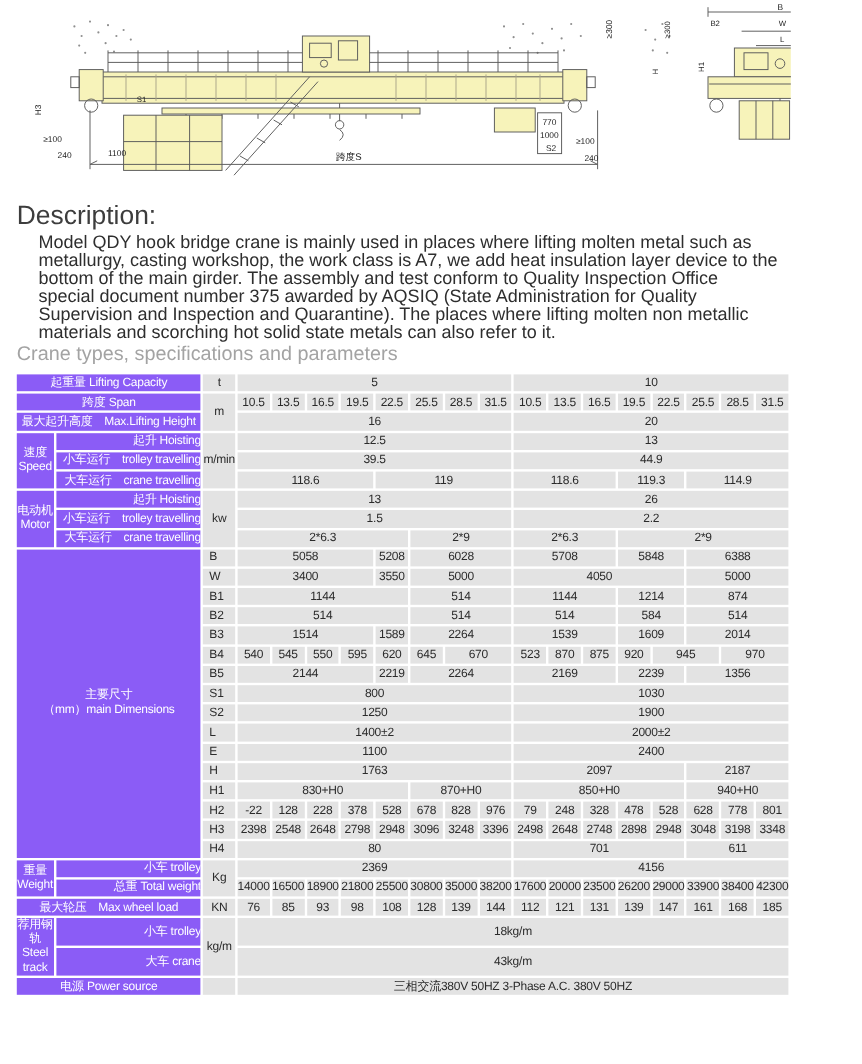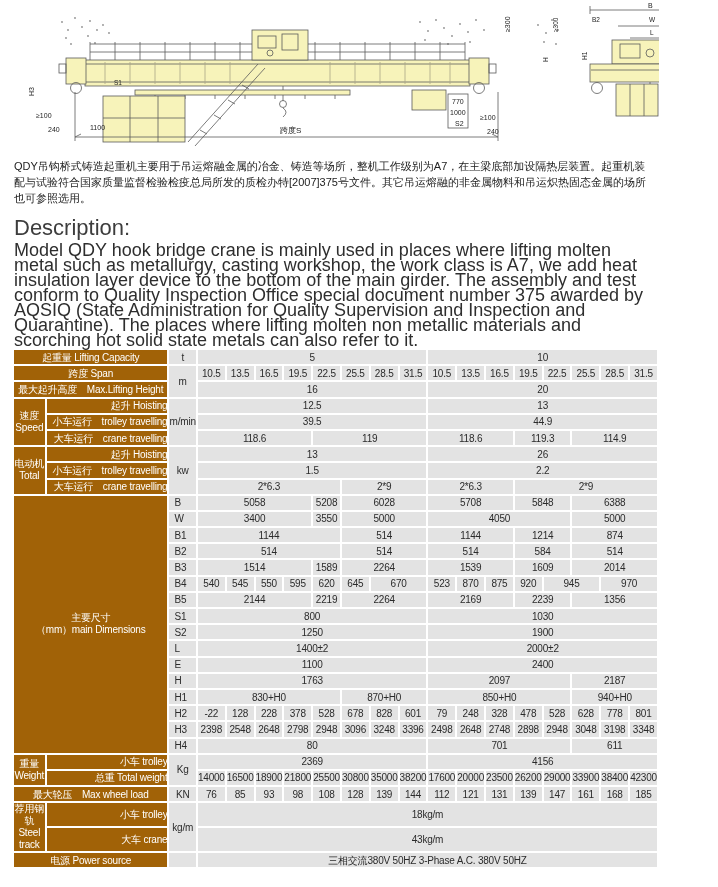--- a/index.html
+++ b/index.html
@@ -4,27 +4,27 @@
 <style>
   html,body{margin:0;padding:0;background:#fff;}
   .page{width:659px;height:887px;overflow:hidden;background:#fff;
         font-family:"Liberation Sans",sans-serif;color:#222;}
   svg{display:block;}
   svg text{font-family:"Liberation Sans",sans-serif;fill:#222;}
   .t7{font-size:7px;} .t65{font-size:6.5px;} .t8{font-size:8px;}
   .zh-head{margin:6px 0 3px 14px;font-size:17px;font-weight:bold;color:#111;}
   .zh-body{margin:0 12px 0 14px;font-size:11px;line-height:16px;color:#222;}
   .desc-head{margin:9px 0 2px 14px;font-size:22px;font-weight:400;color:#3d3d3d;}
-  .en-body{margin:0 10px 0 14px;font-size:18px;line-height:15px;color:#2e2e2e;}
+  .en-body{margin:0 10px 0 32px;font-size:15px;line-height:15px;color:#2e2e2e;}
   .spec-title{margin:13px 0 0 14px;font-size:18px;font-weight:bold;color:#101010;}
   .spec-sub{margin:1px 0 5px 14px;font-size:16.5px;color:#a3a3a3;}
   table{border-collapse:separate;border-spacing:2px;table-layout:fixed;margin-left:12px;}
   td{height:14.2px;padding:0;font-size:10px;line-height:11px;text-align:center;
      background:#e3e3e3;color:#2b2b2b;white-space:nowrap;letter-spacing:-0.2px;}
-  td.c-label,td.c-group,td.c-sub{background:#a16207;color:#fff;font-size:10px;}
+  td.c-label,td.c-group,td.c-sub{background:#8b5cf6;color:#fff;font-size:10px;}
   td.c-group{white-space:pre-line;line-height:12px;}
   td.c-sub{text-align:right;padding-left:6px;overflow:hidden;}
   td.c-dim{text-align:left;padding-left:5px;}
 </style>
 </head>
 <body>
 
 <div class="page">
 
   <svg width="718" height="158" viewBox="0 0 718 158">
@@ -195,25 +195,25 @@
     <text x="648" y="8" class="t7">B</text>
     <text x="592" y="22" class="t65">B2</text>
     <text x="649" y="22" class="t65">W</text>
     <text x="703" y="22" class="t65">B1</text>
     <text x="650" y="35" class="t65">L</text>
     <text transform="translate(587,60) rotate(-90)" class="t65">H1</text>
     <text transform="translate(548,62) rotate(-90)" class="t65">H</text>
     <text transform="translate(558,32) rotate(-90)" class="t65">≥300</text>
   </svg>
 
-  <p class="zh-body">QDY吊钩桥式铸造起重机主要用于吊运熔融金属的冶金、铸造等场所，整机工作级别为A7，在主梁底部加设隔热层装置。起重机装配与试验符合国家质量监督检验检疫总局所发的质检办特[2007]375号文件。其它吊运熔融的非金属物料和吊运炽热固态金属的场所也可参照选用。</p>
 
   <h1 class="desc-head">Description:</h1>
   <p class="en-body">Model QDY hook bridge crane is mainly used in places where lifting molten metal such as metallurgy, casting workshop, the work class is A7, we add heat insulation layer device to the bottom of the main girder. The assembly and test conform to Quality Inspection Office special document number 375 awarded by AQSIQ (State Administration for Quality Supervision and Inspection and Quarantine). The places where lifting molten non metallic materials and scorching hot solid state metals can also refer to it.</p>
 
+  <div class="spec-sub">Crane types, specifications and parameters</div>
 
   <table id="spec-table">
       <colgroup>
         <col style="width: 62px;">
         <col style="width: 118px;">
         <col style="width: 34px;">
         <col style="width: 27px;">
         <col style="width: 27px;">
         <col style="width: 27px;">
         <col style="width: 27px;">
@@ -278,21 +278,21 @@
         <tr>
           <td class="c-sub">大车运行　crane travelling</td>
           <td colspan="4" class="c-data">118.6</td>
           <td colspan="4" class="c-data">119</td>
           <td colspan="3" class="c-data">118.6</td>
           <td colspan="2" class="c-data">119.3</td>
           <td colspan="3" class="c-data">114.9</td>
         </tr>
         <tr>
           <td rowspan="3" class="c-group">电动机
-Total</td>
+Motor</td>
           <td class="c-sub">起升 Hoisting</td>
           <td rowspan="3" class="c-unit">kw</td>
           <td colspan="8" class="c-data">13</td>
           <td colspan="8" class="c-data">26</td>
         </tr>
         <tr>
           <td class="c-sub">小车运行　trolley travelling</td>
           <td colspan="8" class="c-data">1.5</td>
           <td colspan="8" class="c-data">2.2</td>
         </tr>
@@ -407,21 +407,21 @@
         </tr>
         <tr>
           <td class="c-dim">H2</td>
           <td class="c-data">-22</td>
           <td class="c-data">128</td>
           <td class="c-data">228</td>
           <td class="c-data">378</td>
           <td class="c-data">528</td>
           <td class="c-data">678</td>
           <td class="c-data">828</td>
-          <td class="c-data">601</td>
+          <td class="c-data">976</td>
           <td class="c-data">79</td>
           <td class="c-data">248</td>
           <td class="c-data">328</td>
           <td class="c-data">478</td>
           <td class="c-data">528</td>
           <td class="c-data">628</td>
           <td class="c-data">778</td>
           <td class="c-data">801</td>
         </tr>
         <tr>

